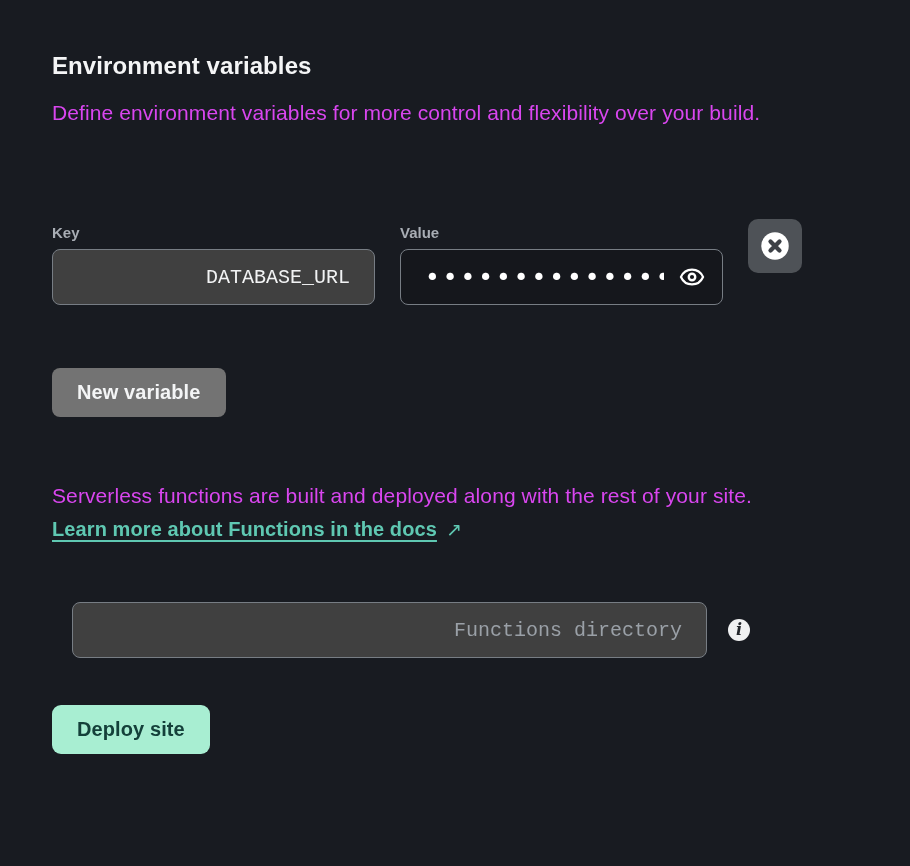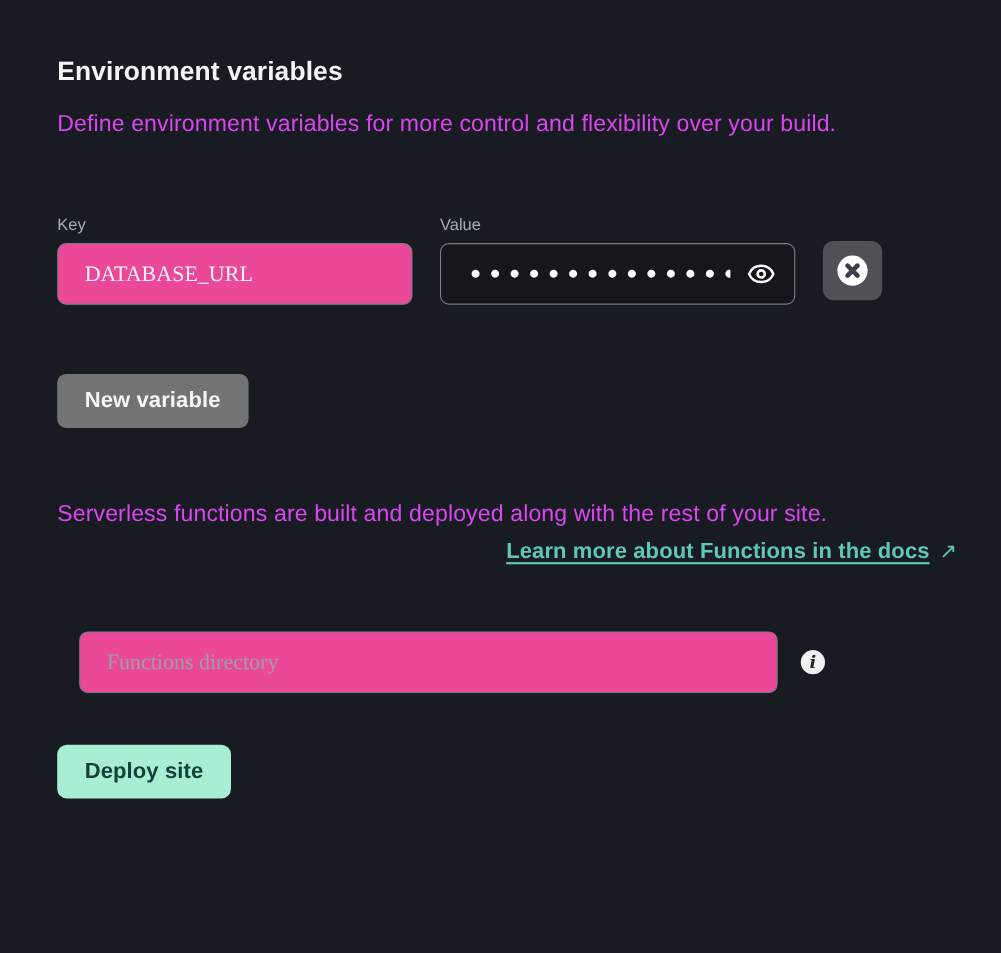--- a/index.html
+++ b/index.html
@@ -33,35 +33,37 @@
   .fields-row {
     display: flex;
     align-items: flex-start;
     gap: 25px;
     margin-top: 71px;
   }
   .field { width: 323px; }
   .field-label {
     color: #a8adb4;
     font-size: 15px;
-    font-weight: 400;
+    font-weight: 700;
     margin-bottom: 8px;
     display: block;
+    margin-top: 28px;
   }
   .text-input {
     width: 100%;
     height: 56px;
-    background: #ec4899;
+    background: #404040;
     border: 1px solid #777d84;
     border-radius: 8px;
     color: #f2f3f4;
-    font-family: Liberation Serif, serif;
+    font-family: Liberation Mono, monospace;
     font-size: 20px;
     padding: 0 24px;
     outline: none;
+    text-align: right;
   }
   .text-input::placeholder { color: #9aa0a7; opacity: 1; }
 
   .value-wrap {
     position: relative;
     width: 100%;
     height: 56px;
     background: #15171c;
     border: 1px solid #777d84;
     border-radius: 8px;
@@ -136,21 +138,21 @@
     font-size: 20px;
     font-weight: 700;
     padding: 13px 25px;
     cursor: pointer;
     letter-spacing: 0.1px;
   }
 
   
   .functions-section { margin-top: 67px; }
   .functions-title { font-size: 23px; }
-  .docs-link-row { margin-top: 10px; text-align: right; }
+  .docs-link-row { margin-top: 10px; }
   .docs-link {
     color: #5fc8b2;
     font-size: 20px;
     font-weight: 700;
     text-decoration: underline;
     text-decoration-thickness: 2px;
     text-underline-offset: 4px;
     cursor: pointer;
     letter-spacing: 0.1px;
   }

